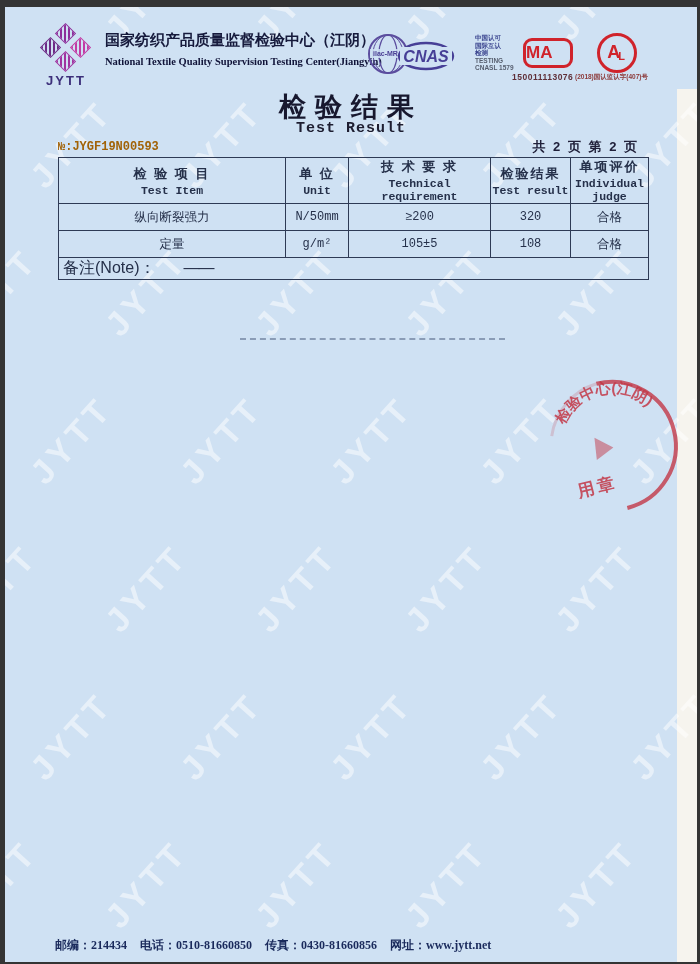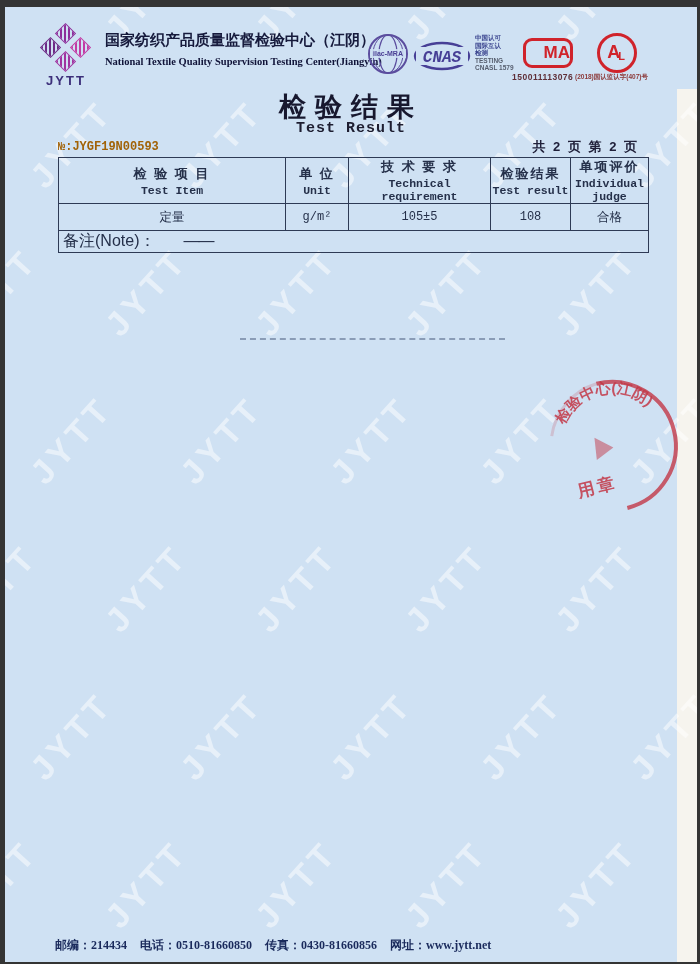--- a/index.html
+++ b/index.html
@@ -24,25 +24,25 @@
   .d3{left:33px;top:15px;border:1px solid #c23aa4;background:repeating-linear-gradient(45deg,#c23aa4 0 2px,rgba(0,0,0,0) 2px 4px);}
   .d4{left:18px;top:29px;border:1px solid #a034a0;background:repeating-linear-gradient(45deg,#a034a0 0 2px,rgba(0,0,0,0) 2px 4px);}
   .logo-text{text-align:center;font-weight:bold;color:#3c2f7a;font-size:13px;letter-spacing:2px;margin-top:2px;}
   .org{position:absolute;left:100px;top:24px;width:270px;}
   .org-zh{font-size:15px;font-weight:bold;color:#161a3c;white-space:nowrap;}
   .org-en{font-size:10.5px;font-weight:bold;color:#101338;margin-top:6px;white-space:nowrap;
           font-family:"Liberation Serif",serif;}
 
   
   .ilac{position:absolute;left:362px;top:26px;}
-  .cnas{position:absolute;left:408px;top:34px;font-family:Liberation Mono, monospace;}
+  .cnas{position:absolute;left:392px;top:34px;}
   .accred{position:absolute;left:470px;top:27px;font-size:6.5px;line-height:7.6px;font-weight:bold;color:#3c4690;}
   .accred .en{color:#565e6e;}
   .ma{position:absolute;left:518px;top:31px;width:44px;height:24px;border:3px solid #d0232b;
-      border-radius:9px;color:#d0232b;font-weight:bold;font-size:17px;text-align:right;line-height:23px;}
+      border-radius:9px;color:#d0232b;font-weight:bold;font-size:17px;text-align:left;line-height:23px;}
   .ma-num{position:absolute;left:507px;top:65px;font-size:8.5px;font-weight:bold;color:#5f2f38;letter-spacing:.5px;}
   .cal{position:absolute;left:592px;top:26px;width:34px;height:34px;border:3px solid #d0232b;border-radius:50%;
        color:#d0232b;text-align:center;font-weight:bold;}
   .cal .a{font-size:18px;line-height:32px;}
   .cal .l{font-size:11px;position:relative;top:2px;left:-2px;}
   .cal-num{position:absolute;left:570px;top:66px;font-size:6.5px;font-weight:bold;color:#8c3a3a;white-space:nowrap;}
 
   
   .title-zh{position:absolute;left:0;top:82px;width:100%;text-align:center;font-size:27px;font-weight:bold;
             letter-spacing:9px;color:#17172e;}
@@ -192,20 +192,27 @@
           <th>
                 <span class="zh">检验结果</span>
                 <span class="en">Test result</span>
               </th>
           <th>
                 <span class="zh">单项评价</span>
                 <span class="en">Individual judge</span>
               </th>
         </tr>
         <tr>
+          <td>纵向断裂强力</td>
+          <td class="num">N/50mm</td>
+          <td class="num">≥200</td>
+          <td class="num">320</td>
+          <td>合格</td>
+        </tr>
+        <tr>
           <td>定量</td>
           <td class="num">g/m²</td>
           <td class="num">105±5</td>
           <td class="num">108</td>
           <td>合格</td>
         </tr>
         <tr>
           <td class="note" colspan="5"><span>备注(Note)：</span><span class="nv">——</span></td>
         </tr>
       </tbody>

